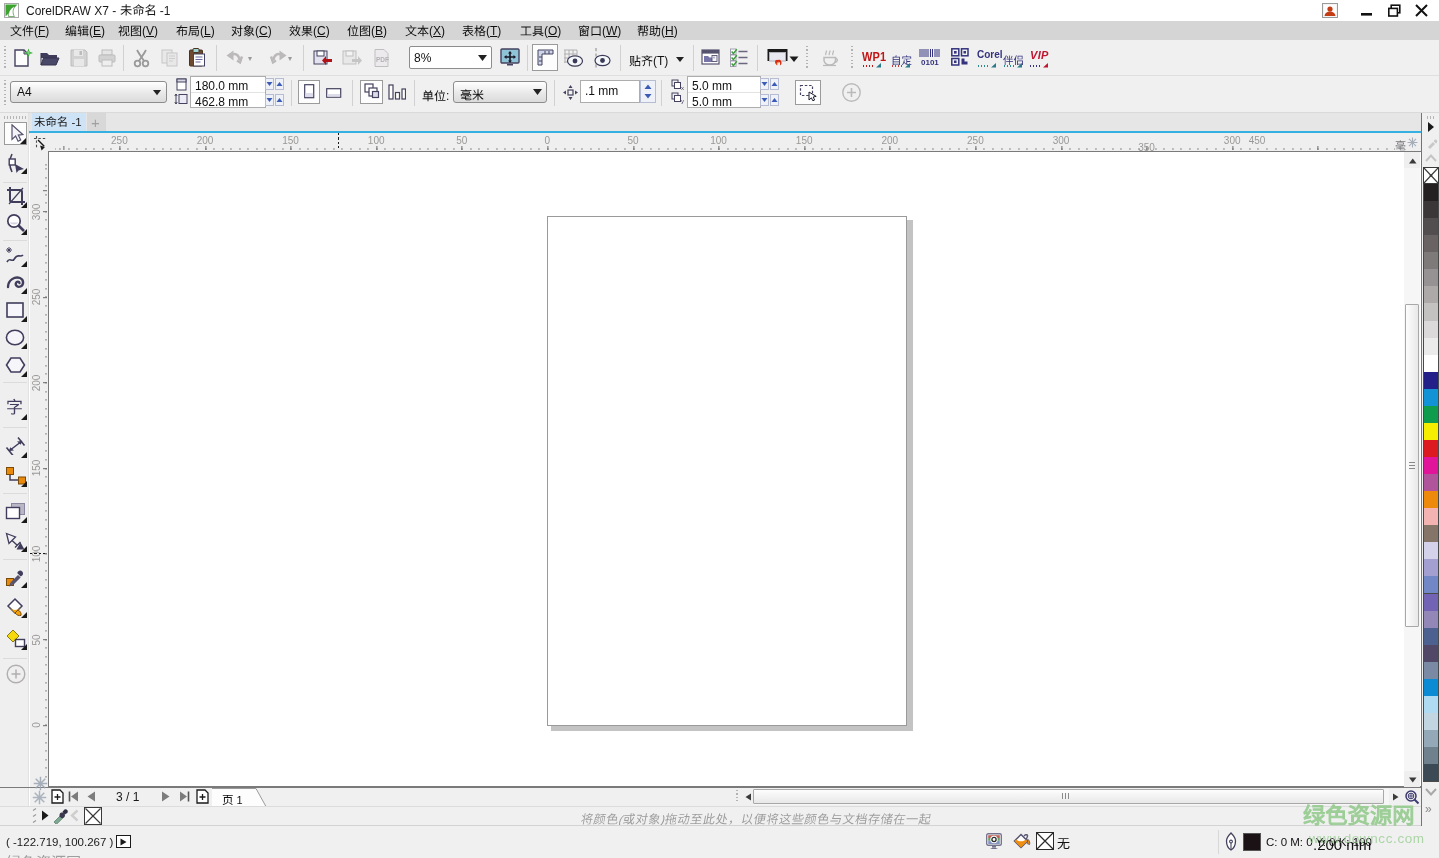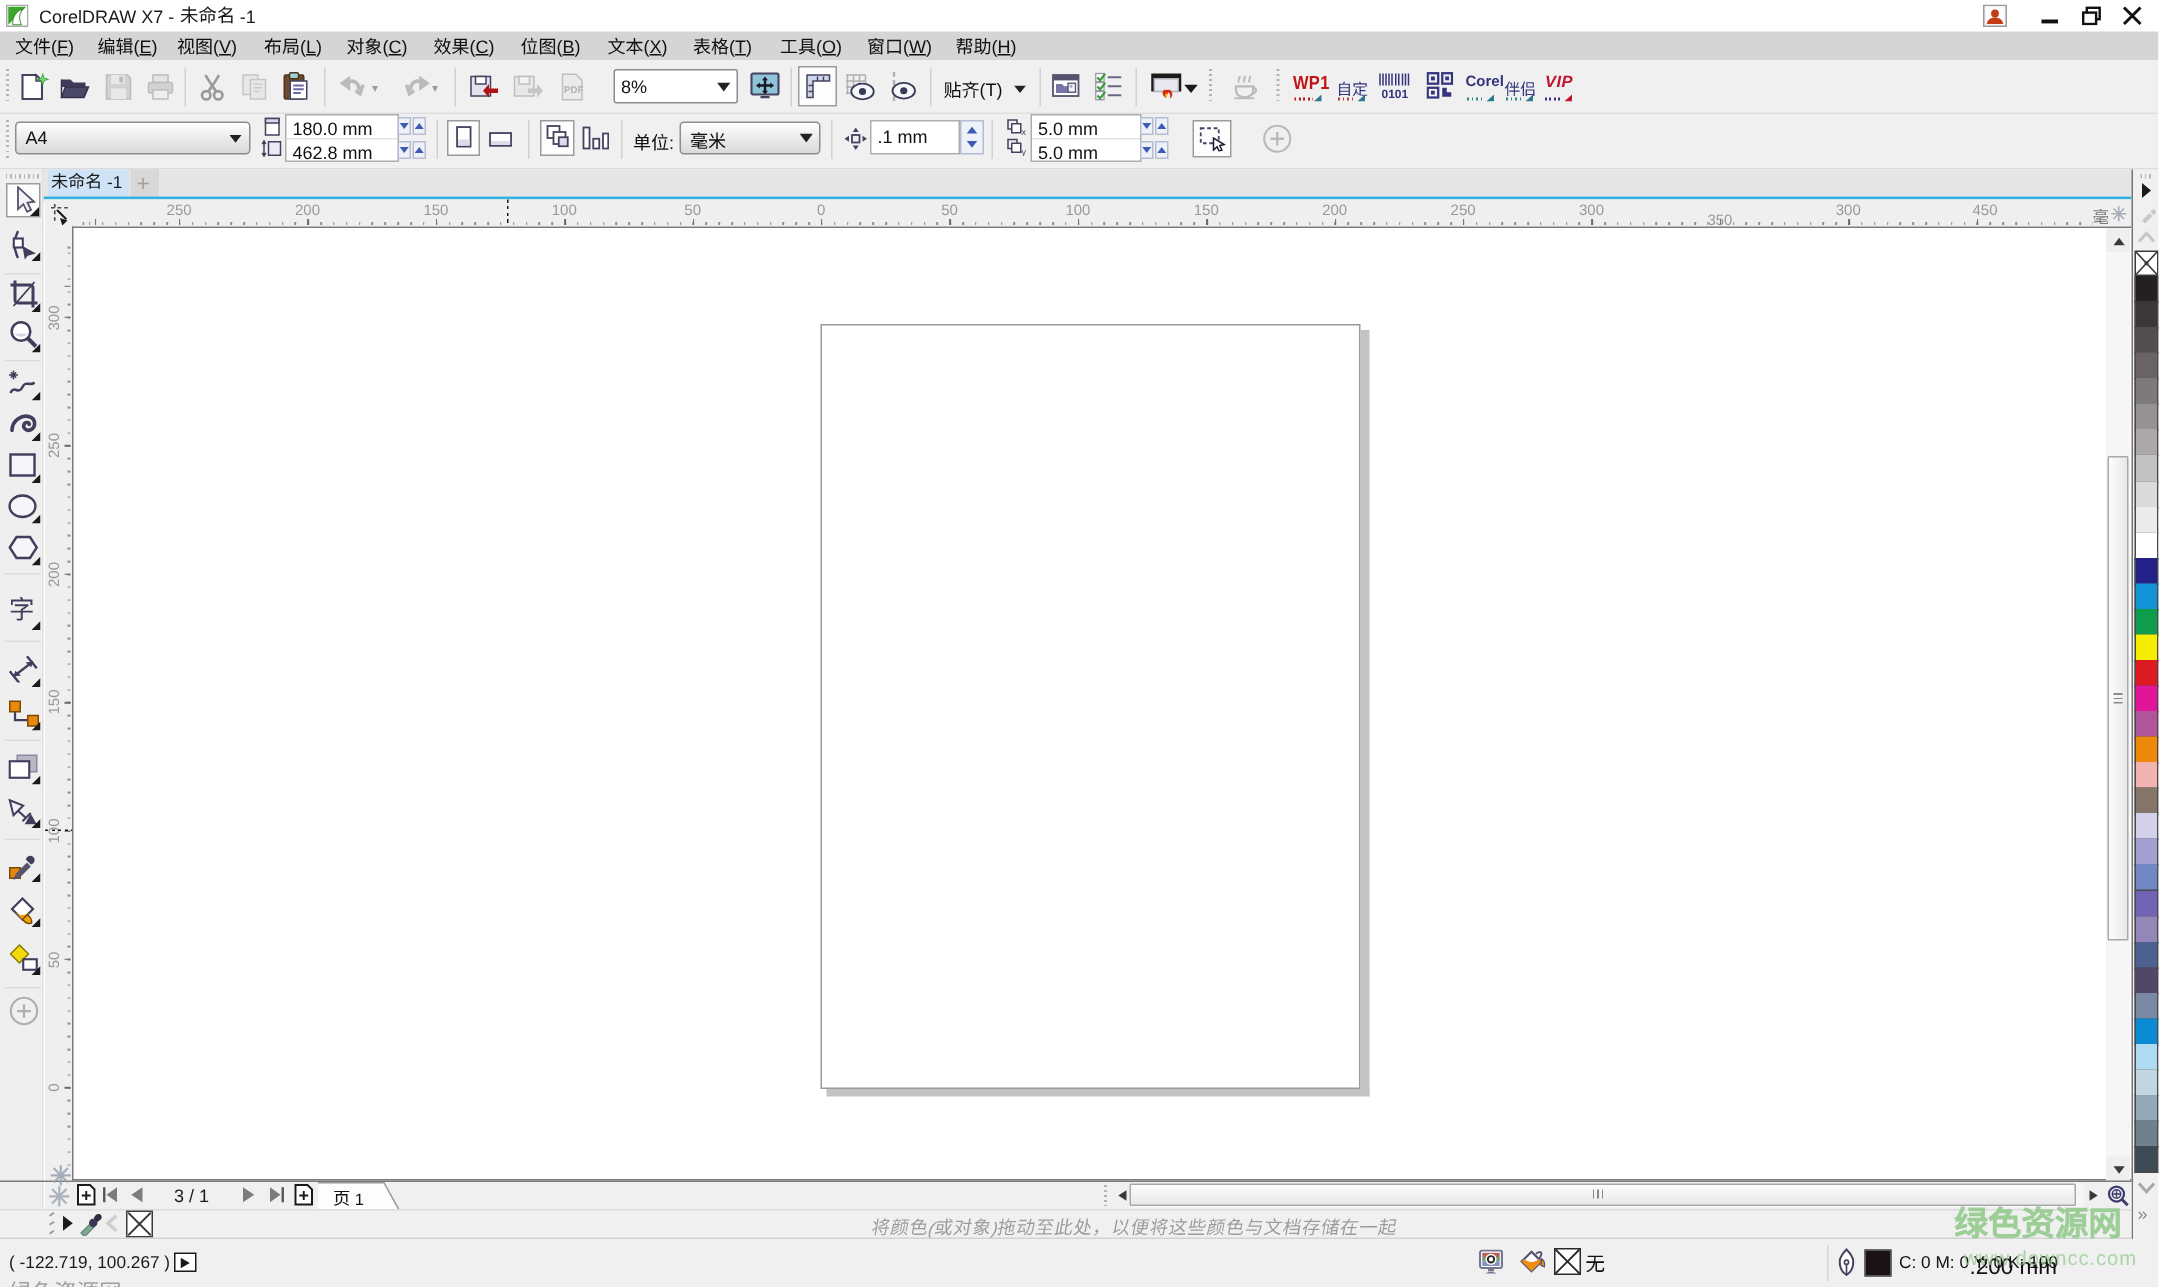--- a/index.html
+++ b/index.html
@@ -617,21 +617,21 @@
 <div class="tx" style="left:461.8px;top:134.5px;width:40px;margin-left:-20px;text-align:center;font-size:10px;color:#999897">50</div>
 <div class="tx" style="left:547.4px;top:134.5px;width:40px;margin-left:-20px;text-align:center;font-size:10px;color:#999897">0</div>
 <div class="tx" style="left:633.0px;top:134.5px;width:40px;margin-left:-20px;text-align:center;font-size:10px;color:#999897">50</div>
 <div class="tx" style="left:718.6px;top:134.5px;width:40px;margin-left:-20px;text-align:center;font-size:10px;color:#999897">100</div>
 <div class="tx" style="left:804.2px;top:134.5px;width:40px;margin-left:-20px;text-align:center;font-size:10px;color:#999897">150</div>
 <div class="tx" style="left:889.8px;top:134.5px;width:40px;margin-left:-20px;text-align:center;font-size:10px;color:#999897">200</div>
 <div class="tx" style="left:975.4px;top:134.5px;width:40px;margin-left:-20px;text-align:center;font-size:10px;color:#999897">250</div>
 <div class="tx" style="left:1061.0px;top:134.5px;width:40px;margin-left:-20px;text-align:center;font-size:10px;color:#999897">300</div>
 <div class="tx" style="left:1146.6px;top:142px;width:40px;margin-left:-20px;text-align:center;font-size:10px;color:#999897">350</div>
 <div class="tx" style="left:1232.2px;top:134.5px;width:40px;margin-left:-20px;text-align:center;font-size:10px;color:#999897">300</div>
-<div class="tx" style="left:1335px;top:134.5px;width:40px;margin-left:-20px;font-size:10px;color:#999897">450</div>
+<div class="tx" style="left:1257px;top:134.5px;width:40px;margin-left:-20px;text-align:center;font-size:10px;color:#999897">450</div>
 <div class="a" style="left:337.5px;top:133px;width:1.2px;height:18px;background-image:repeating-linear-gradient(#1a1a1a 0 2.2px,transparent 2.2px 4.4px)"></div>
 <div class="a" style="left:1395px;top:136px"><svg style="overflow:visible;vertical-align:-2.42px" width="11.0" height="11.0">
       <use href="#g40" fill="#77767a" transform="translate(0.00,8.58) scale(0.1100)"></use>
     </svg></div>
 <div class="a" style="left:45px;top:160px;width:1.6px;height:620px;background-image:repeating-linear-gradient(#8c8c8c 0 1px,transparent 1px 8.56px);background-position:0 8.40px"></div>
 <div class="a" style="left:42.5px;top:160px;width:4.5px;height:620px;background-image:repeating-linear-gradient(#6a6a6a 0 1px,transparent 1px 85.6px);background-position:0 51.20px"></div>
 <div class="tx" style="left:37px;top:211.6px;width:40px;height:12px;line-height:12px;margin-top:-6px;margin-left:-20px;text-align:center;font-size:10px;color:#999897;transform:rotate(-90deg)">300</div>
 <div class="tx" style="left:37px;top:297.2px;width:40px;height:12px;line-height:12px;margin-top:-6px;margin-left:-20px;text-align:center;font-size:10px;color:#999897;transform:rotate(-90deg)">250</div>
 <div class="tx" style="left:37px;top:382.8px;width:40px;height:12px;line-height:12px;margin-top:-6px;margin-left:-20px;text-align:center;font-size:10px;color:#999897;transform:rotate(-90deg)">200</div>
 <div class="tx" style="left:37px;top:468.4px;width:40px;height:12px;line-height:12px;margin-top:-6px;margin-left:-20px;text-align:center;font-size:10px;color:#999897;transform:rotate(-90deg)">150</div>

